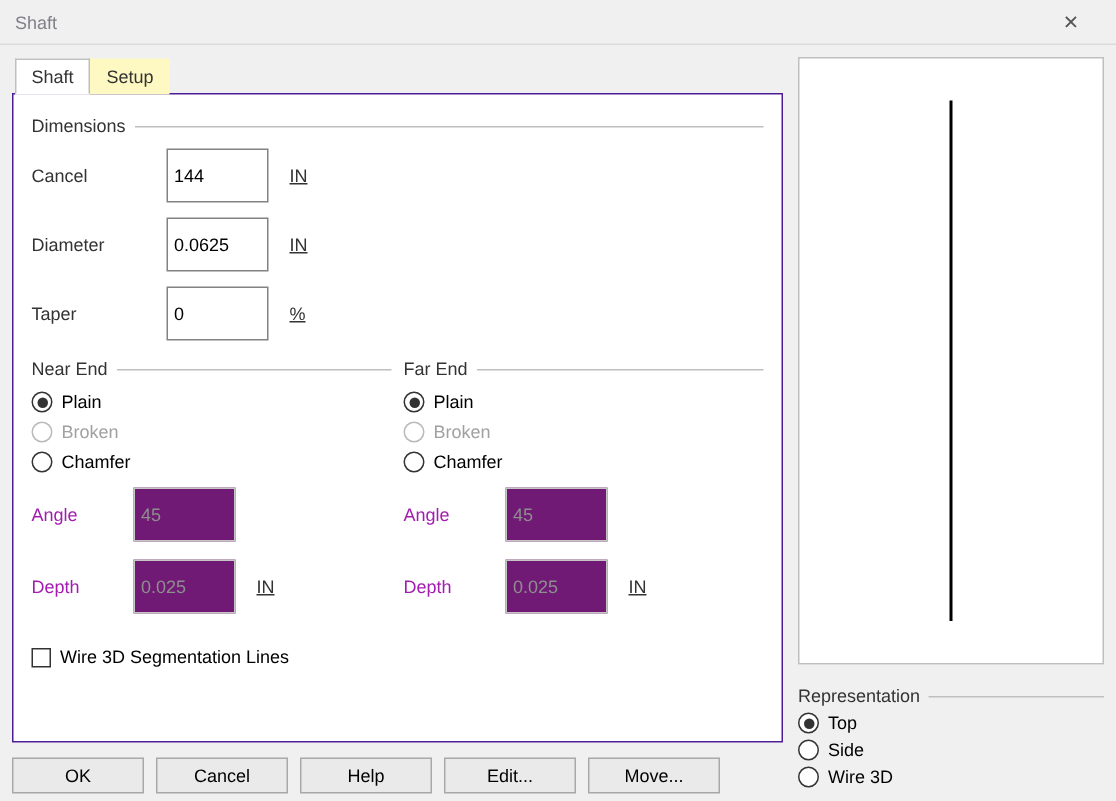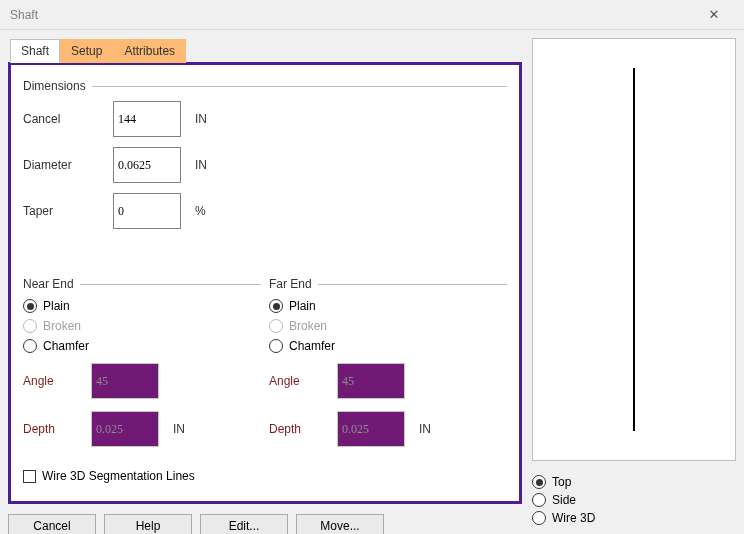--- a/index.html
+++ b/index.html
@@ -17,48 +17,48 @@
 
   .content { position: absolute; left: 8px; right: 8px; top: 38px; bottom: 5px; display: flex; gap: 10px; }
 
   .leftcol { flex: 1; display: flex; flex-direction: column; position: relative; }
   .rightcol { width: 204px; display: flex; flex-direction: column; }
 
   
   .tabbar { display: flex; padding-left: 2px; position: relative; top: 1px; z-index: 2; }
   .tab {
     padding: 4px 10px 4px 10px; border: 1px solid transparent; color: #333; cursor: pointer;
-    background: #fdba74; margin-right: 0;
+    background: #fef9c3; margin-right: 0;
   }
   .tab.active {
     border: 1px solid #bfbfbf; border-bottom: 1px solid #fff; background: #fff;
   }
   .tab:not(.active){ border: 1px solid transparent; }
   .tabpanel {
-    border: 3px solid #4c1d95; background: #fff; flex: 1; padding: 10px 12px 12px 12px;
+    border: 1px solid #4c1d95; background: #fff; flex: 1; padding: 10px 12px 12px 12px;
     position: relative;
   }
 
   
   .grp { margin-bottom: 6px; }
   .grp-hdr { display: flex; align-items: center; gap: 6px; color: #333; margin: 4px 0 8px 0; }
   .grp-hdr .line { flex: 1; height: 1px; background: #bfbfbf; }
 
   .rowgrid { display: grid; grid-template-columns: 82px 74px 30px; align-items: center; row-gap: 10px; column-gap: 8px; margin-top: 2px; }
   .lbl { color: #333; }
-  .lbl.dis { color: #7f1d1d; }
-  .unit { color: #333; }
+  .lbl.dis { color: #a21caf; }
+  .unit { color: #333; text-decoration: underline; }
 
   input.txt {
-    width: 68px; height: 21px; border: 1px solid #828282; padding: 17px 4px; background: #fff; outline: none; font-family: Liberation Serif, serif;
+    width: 68px; height: 21px; border: 1px solid #828282; padding: 17px 4px; background: #fff; outline: none;
   }
   input.txt.dis { border: 1px solid #c6c6c6; color: #8e8e8e; background: #701a75; }
 
   .ends { display: flex; gap: 8px; margin-top: 8px; }
-  .endcol { flex: 1; margin-top: 36px; }
+  .endcol { flex: 1; }
 
   .radio, .check { display: flex; align-items: center; gap: 6px; margin: 6px 0; cursor: pointer; }
   .radio .r {
     width: 14px; height: 14px; border: 1.5px solid #333; border-radius: 50%;
     display: inline-flex; align-items: center; justify-content: center; background: #fff;
   }
   .radio .r.sel::after { content: ""; width: 7px; height: 7px; background: #333; border-radius: 50%; display: block; }
   .radio.dis .r { border-color: #b9b9b9; }
   .radio.dis span { color: #a1a1a1; text-align: right; }
   .check .c {
@@ -101,21 +101,20 @@
     <span class="close">✕</span>
   </div>
 
   <div class="content">
 
     <div class="leftcol">
 
       <div class="tabbar">
         <div class="tab active"><span>Shaft</span></div>
         <div class="tab"><span>Setup</span></div>
-        <div class="tab"><span>Attributes</span></div>
       </div>
 
       <div class="tabpanel">
 
         <div class="grp">
           <div class="grp-hdr">
               <span>Dimensions</span>
               <span class="line"></span>
             </div>
           <div class="rowgrid">
@@ -200,20 +199,23 @@
           <div class="check">
             <span class="c"></span>
             <span>Wire 3D Segmentation Lines</span>
           </div>
         </div>
 
       </div>
 
       <div class="btnbar">
         <div class="btn">
+            <span>OK</span>
+          </div>
+        <div class="btn">
             <span>Cancel</span>
           </div>
         <div class="btn">
             <span>Help</span>
           </div>
         <div class="btn">
             <span>Edit...</span>
           </div>
         <div class="btn">
             <span>Move...</span>
@@ -221,20 +223,24 @@
       </div>
 
     </div>
 
     <div class="rightcol">
       <div class="preview">
         <div class="shaftline"></div>
       </div>
 
       <div class="repbox">
+        <div class="grp-hdr">
+            <span>Representation</span>
+            <span class="line"></span>
+          </div>
         <div class="radio">
           <span class="r sel"></span>
           <span>Top</span>
         </div>
         <div class="radio">
           <span class="r"></span>
           <span>Side</span>
         </div>
         <div class="radio">
           <span class="r"></span>

